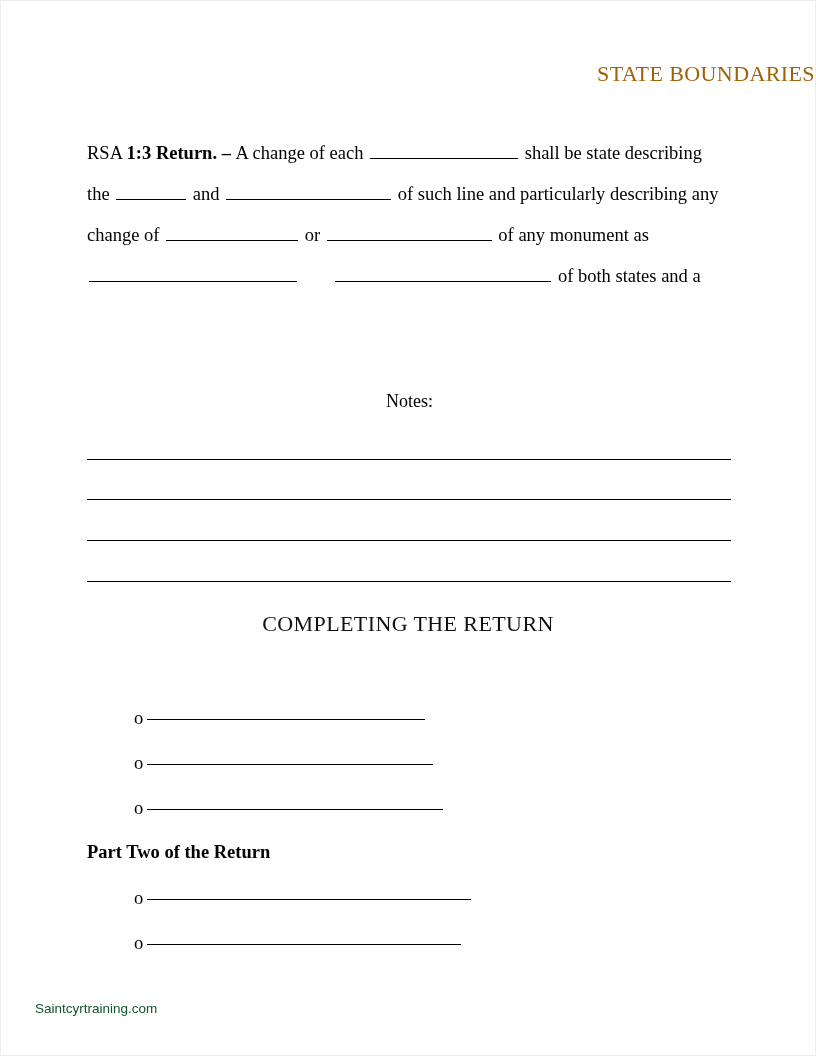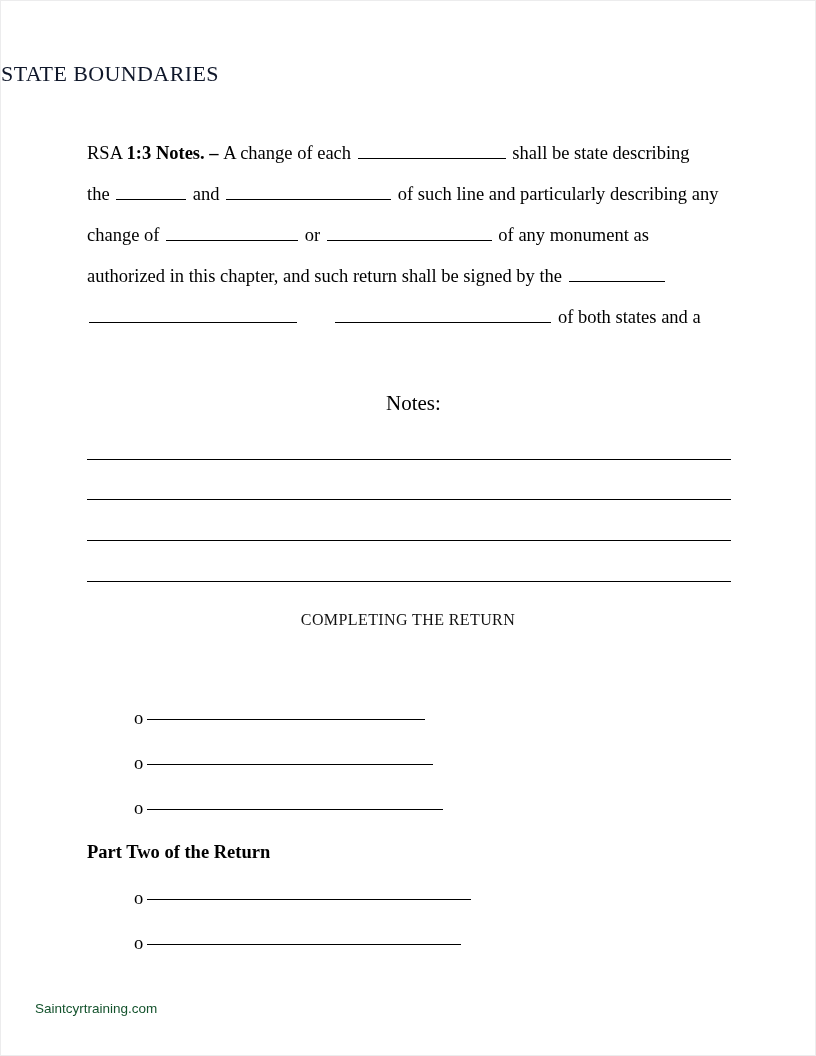--- a/index.html
+++ b/index.html
@@ -19,32 +19,32 @@
     font-family: "Liberation Serif", "DejaVu Serif", serif;
     color: #000000;
   }
 
   
   .doc-title {
     position: absolute;
     left: 0;
     right: 0;
     top: 60px;
-    text-align: left;
+    text-align: right;
     font-size: 22px;
     letter-spacing: 0.4px;
-    color: #0f172a;
+    color: #a16207;
   }
   .section-title {
     position: absolute;
     left: 0;
     right: 0;
     top: 610px;
     text-align: center;
-    font-size: 16px;
+    font-size: 22px;
     letter-spacing: 0.4px;
     color: #111111;
   }
 
   
   .body-block {
     position: absolute;
     left: 86px;
     top: 138px;
     width: 648px;
@@ -72,21 +72,21 @@
   .b-96  { width: 96px; }
   .b-208 { width: 208px; }
   .b-216 { width: 216px; }
   .gap-25 { display: inline-block; width: 25px; }
 
   
   .notes-label {
     position: absolute;
     left: 385px;
     top: 390px;
-    font-size: 21px;
+    font-size: 18px;
   }
   .note-rule {
     position: absolute;
     left: 86px;
     width: 644px;
     height: 0;
     border-top: 1.6px solid #000000;
   }
   .nr1 { top: 458px; }
   .nr2 { top: 498px; }
@@ -145,45 +145,41 @@
 </head>
 <body>
 
 <div class="page">
 
   <div class="doc-title">STATE BOUNDARIES</div>
 
   <div class="body-block">
 
     <div class="body-line">
-      <span>RSA </span><span class="bold">1:3 Notes.</span><span class="bold"> – </span><span>A change of each</span>
+      <span>RSA </span><span class="bold">1:3 Return.</span><span class="bold"> – </span><span>A change of each</span>
       <span class="blank b-148"></span>
       <span>shall be state describing</span>
     </div>
 
     <div class="body-line">
       <span>the</span>
       <span class="blank b-70"></span>
       <span>and</span>
       <span class="blank b-165"></span>
       <span>of such line and particularly describing any</span>
     </div>
 
     <div class="body-line">
       <span>change of</span>
       <span class="blank b-132"></span>
       <span>or</span>
       <span class="blank b-165"></span>
       <span>of any monument as</span>
     </div>
 
-    <div class="body-line">
-      <span>authorized in this chapter, and such return shall be signed by the</span>
-      <span class="blank b-96"></span>
-    </div>
 
     <div class="body-line">
       <span class="blank b-208"></span>
       <span class="gap-25"></span>
       <span class="blank b-216"></span>
       <span>of both states and a</span>
     </div>
 
 
   </div>

